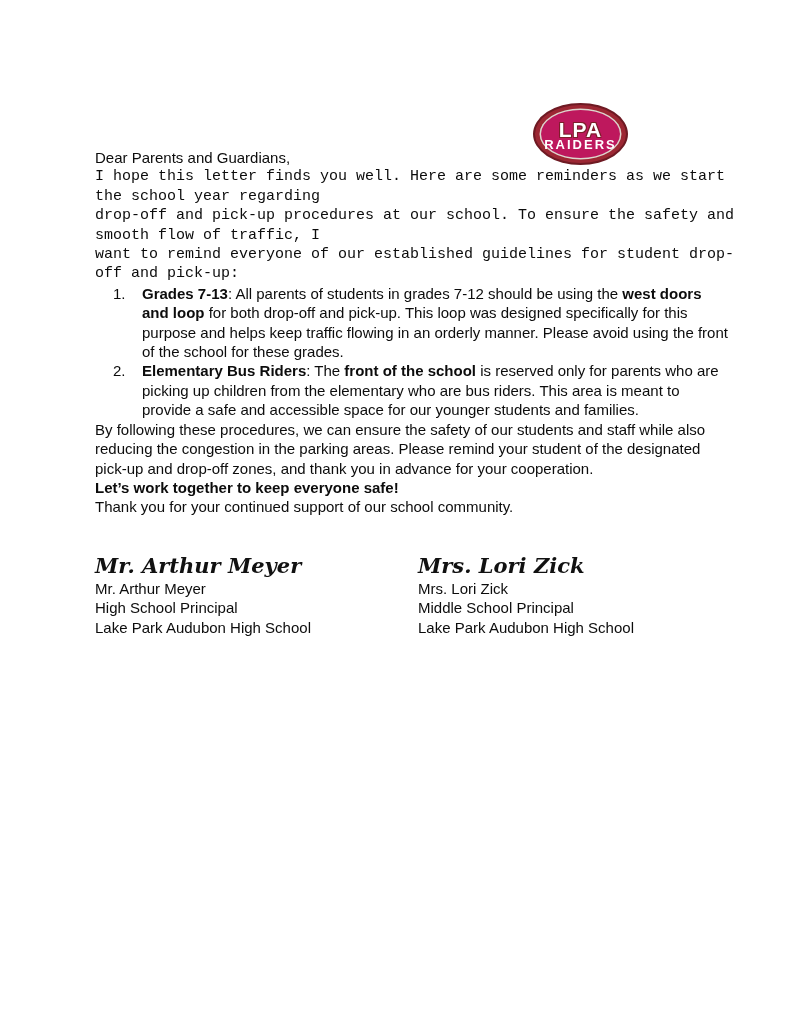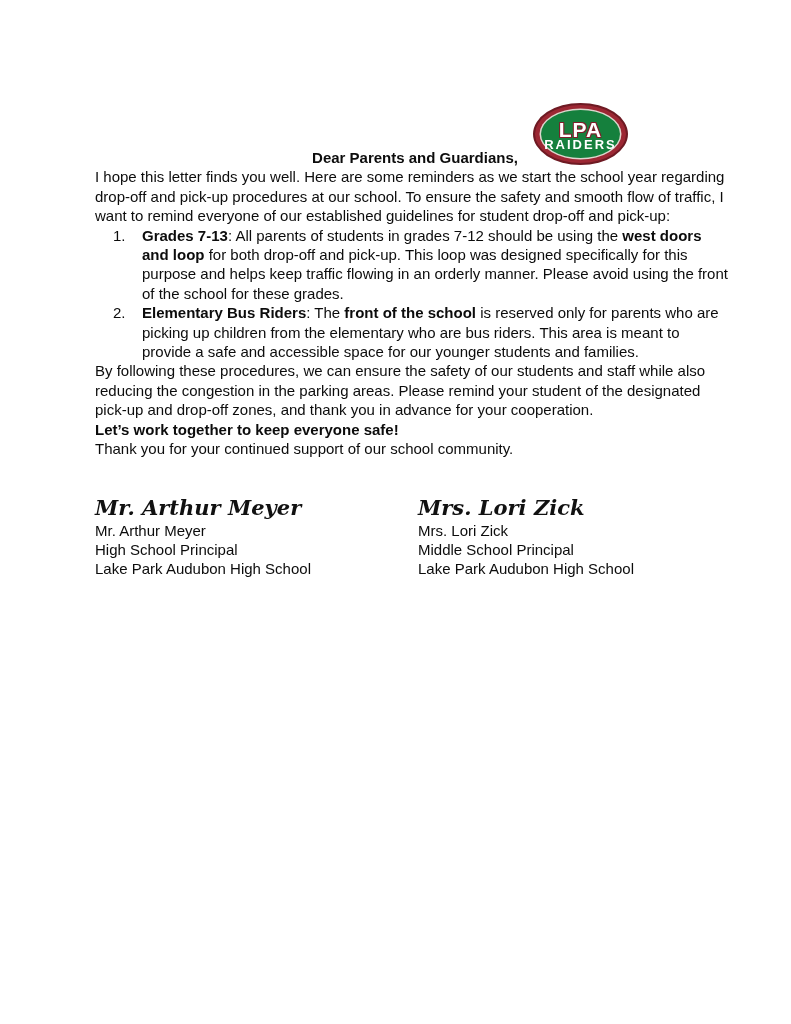--- a/index.html
+++ b/index.html
@@ -28,21 +28,21 @@
     border: 2px solid #6e1a23;
     box-sizing: border-box;
     display: flex;
     align-items: center;
     justify-content: center;
   }
   .logo-inner {
     width: 79px;
     height: 48px;
     border-radius: 50%;
-    background: #15803d;
+    background: #be185d;
     box-shadow: 0 0 0 1.5px #ddd6cd;
     display: flex;
     flex-direction: column;
     align-items: center;
     justify-content: center;
   }
   .logo-lpa {
     font-weight: bold;
     font-size: 21px;
     line-height: 19px;
@@ -64,22 +64,22 @@
     position: absolute;
     left: 95px;
     top: 0;
     width: 640px;
     padding-top: 148px;
   }
   .content p, .content .list-item, .content .sig-line { margin: 0; }
   .pre { white-space: pre-line; }
   .b { font-weight: bold; }
 
-  .greeting   { font-weight: bold; text-align: center; }
-  .intro      { margin-top: 48px; }
+  .greeting   { font-weight: normal; }
+  .intro      { margin-top: 48px; font-family: Liberation Mono, monospace; }
   .list-item  { position: relative; padding-left: 47px; white-space: pre-line; }
   .li1        { margin-top: 14px; }
   .li2        { margin-top: 47px; }
   .num        { position: absolute; left: 18px; top: 0; white-space: normal; }
   .closing    { margin-top: 13px; }
   .lets       { margin-top: 14px; font-weight: bold; }
   .thanks     { margin-top: 19px; }
   .sincerely  { margin-top: 13px; }
 
   

